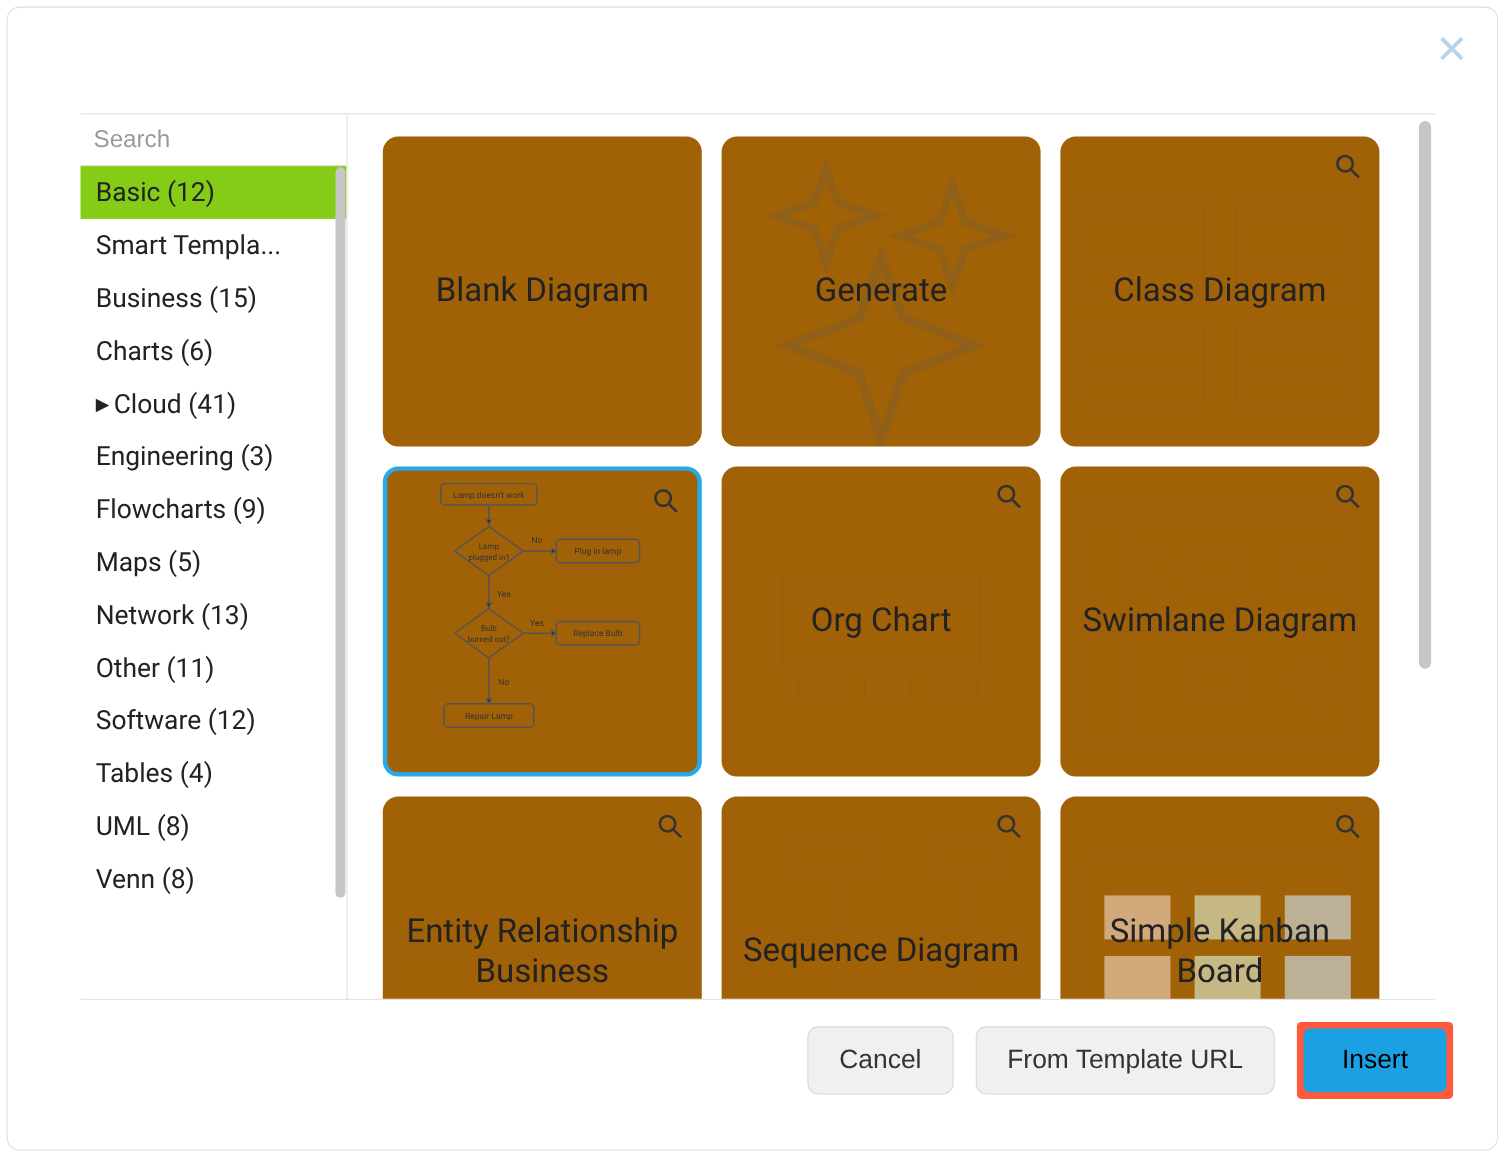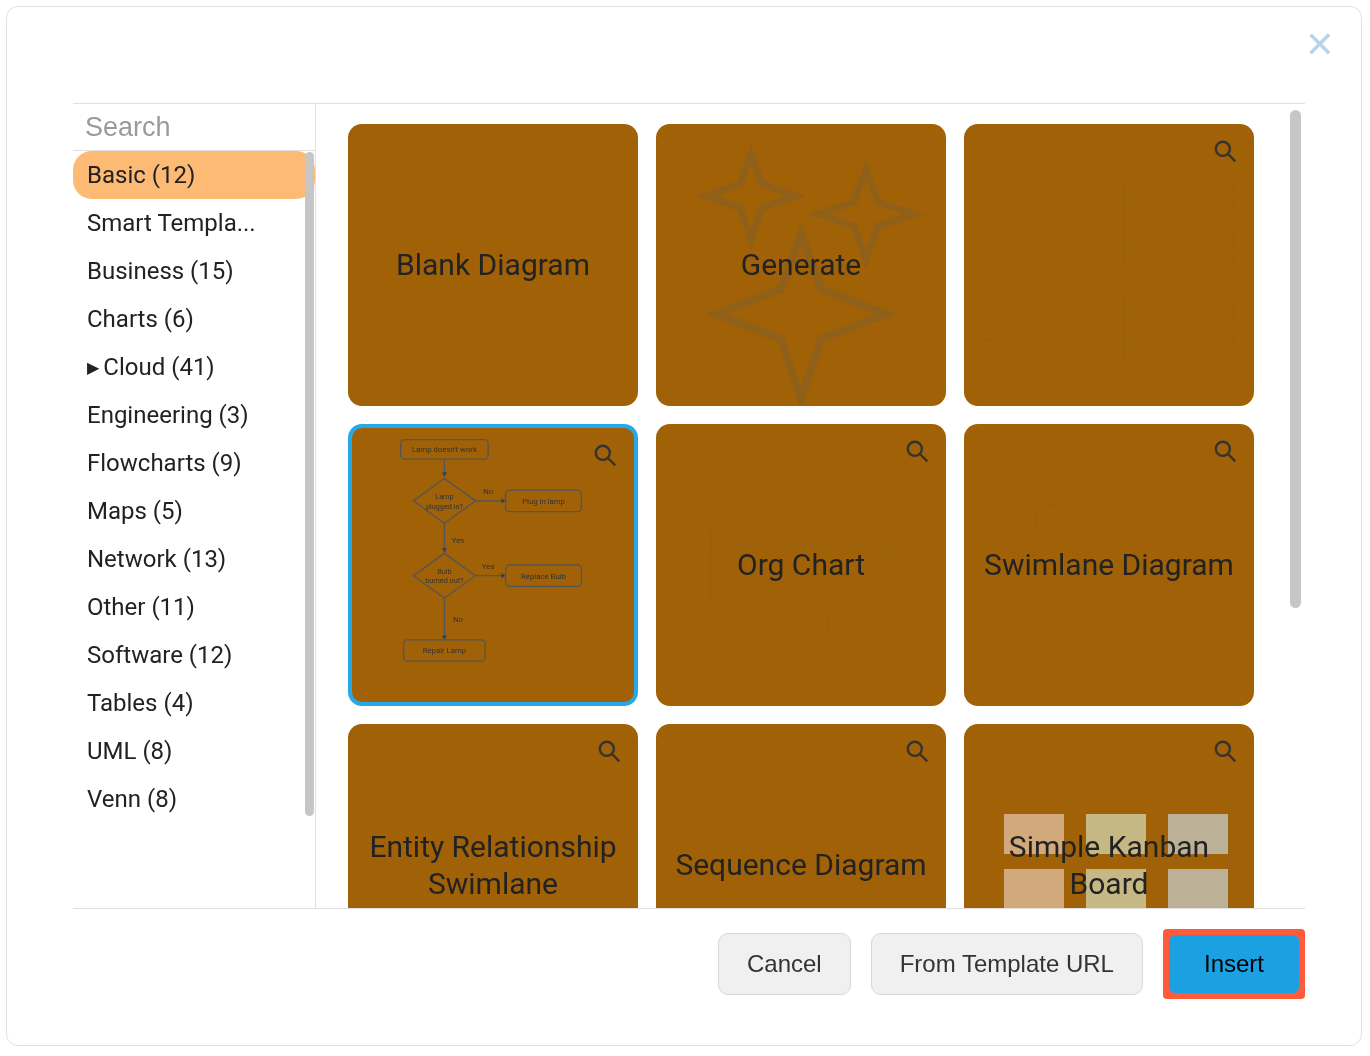--- a/index.html
+++ b/index.html
@@ -54,21 +54,21 @@
     display: flex;
     align-items: center;
     height: 46px;
     border-bottom: 1px solid #e0e0e0;
     padding: 0 10px 0 10px;
   }
   .search-input {
     flex: 1;
     border: none;
     outline: none;
-    font-size: 27px;
+    font-size: 22px;
     color: #666;
     background: transparent;
   }
   .search-input::placeholder { color: #9a9a9a; }
   .search-ico {
     width: 22px; height: 22px; color: #555;
   }
   .cat-list {
     flex: 1;
     overflow: hidden;
@@ -77,22 +77,21 @@
   .cat-item {
     font-size: 24px;
     padding: 10px 12px 10px 14px;
     cursor: pointer;
     white-space: nowrap;
     overflow: hidden;
     text-overflow: ellipsis;
     color: #222;
   }
   .cat-item.selected {
-    background: #fdba74;
-    border-radius: 19px;
+    background: #84cc16;
   }
   .cat-item .arrow {
     display: inline-block;
     transform: translateY(-2px);
     margin-right: 4px;
     font-size: 16px;
   }
   .cat-track {
     position: absolute;
     right: 0;
@@ -174,21 +173,21 @@
     top: 6px;
     width: 11px;
     height: 62%;
     background: #c6c6c6;
     border-radius: 6px;
   }
 
   
   .footer {
     position: absolute;
-    right: 56px;
+    right: 40px;
     bottom: 46px;
     display: flex;
     gap: 20px;
     align-items: center;
   }
   .btn {
     font-size: 24px;
     padding: 16px 28px;
     border-radius: 10px;
     border: 1px solid #d8d8d8;
@@ -276,20 +275,21 @@
                   <line x1="160" y1="78" x2="270" y2="78" fill="none" stroke="#555" stroke-width="1" opacity="0.18"></line>
                   <line x1="160" y1="116" x2="270" y2="116" fill="none" stroke="#555" stroke-width="1" opacity="0.18"></line>
                   <rect x="20" y="170" width="110" height="70" fill="none" stroke="#555" stroke-width="1" opacity="0.18"></rect>
                   <line x1="20" y1="188" x2="130" y2="188" fill="none" stroke="#555" stroke-width="1" opacity="0.18"></line>
                   <line x1="20" y1="216" x2="130" y2="216" fill="none" stroke="#555" stroke-width="1" opacity="0.18"></line>
                   <rect x="160" y="170" width="110" height="70" fill="none" stroke="#555" stroke-width="1" opacity="0.18"></rect>
                   <line x1="160" y1="188" x2="270" y2="188" fill="none" stroke="#555" stroke-width="1" opacity="0.18"></line>
                   <line x1="160" y1="216" x2="270" y2="216" fill="none" stroke="#555" stroke-width="1" opacity="0.18"></line>
                 </g>
               </svg></div>
+            <div class="label">Class Diagram</div>
             <svg viewBox="0 0 24 24" class="mag">
               <circle cx="10" cy="10" r="6.5" fill="none" stroke="currentColor" stroke-width="2.2"></circle>
               <line x1="15" y1="15" x2="21.5" y2="21.5" stroke="currentColor" stroke-width="2.2"></line>
             </svg>
           </div>
           <div class="card selected">
             <div class="bg"><svg viewBox="0 0 290 282">
                 <g>
                   <rect x="50" y="12" width="90" height="20" fill="none" stroke="#555" stroke-width="1.4" opacity="1" rx="4"></rect>
                   <text x="95" y="25" font-size="8" fill="#333" text-anchor="middle">Lamp doesn't work</text>
@@ -364,21 +364,21 @@
           </div>
           <div class="card">
             <div class="bg"><svg viewBox="0 0 290 282">
                 <g>
                   <rect x="10" y="120" width="110" height="130" fill="none" stroke="#555" stroke-width="1" opacity="0.14"></rect>
                   <rect x="170" y="120" width="110" height="130" fill="none" stroke="#555" stroke-width="1" opacity="0.14"></rect>
                   <line x1="10" y1="145" x2="120" y2="145" fill="none" stroke="#555" stroke-width="1" opacity="0.14"></line>
                   <line x1="170" y1="145" x2="280" y2="145" fill="none" stroke="#555" stroke-width="1" opacity="0.14"></line>
                 </g>
               </svg></div>
-            <div class="label">Entity Relationship Swimlane</div>
+            <div class="label">Entity Relationship Business</div>
             <svg viewBox="0 0 24 24" class="mag">
               <circle cx="10" cy="10" r="6.5" fill="none" stroke="currentColor" stroke-width="2.2"></circle>
               <line x1="15" y1="15" x2="21.5" y2="21.5" stroke="currentColor" stroke-width="2.2"></line>
             </svg>
           </div>
           <div class="card">
             <div class="bg"><svg viewBox="0 0 290 282">
                 <g>
                   <rect x="70" y="40" width="70" height="28" fill="none" stroke="#555" stroke-width="1" opacity="0.16"></rect>
                   <rect x="190" y="40" width="70" height="28" fill="none" stroke="#555" stroke-width="1" opacity="0.16"></rect>

